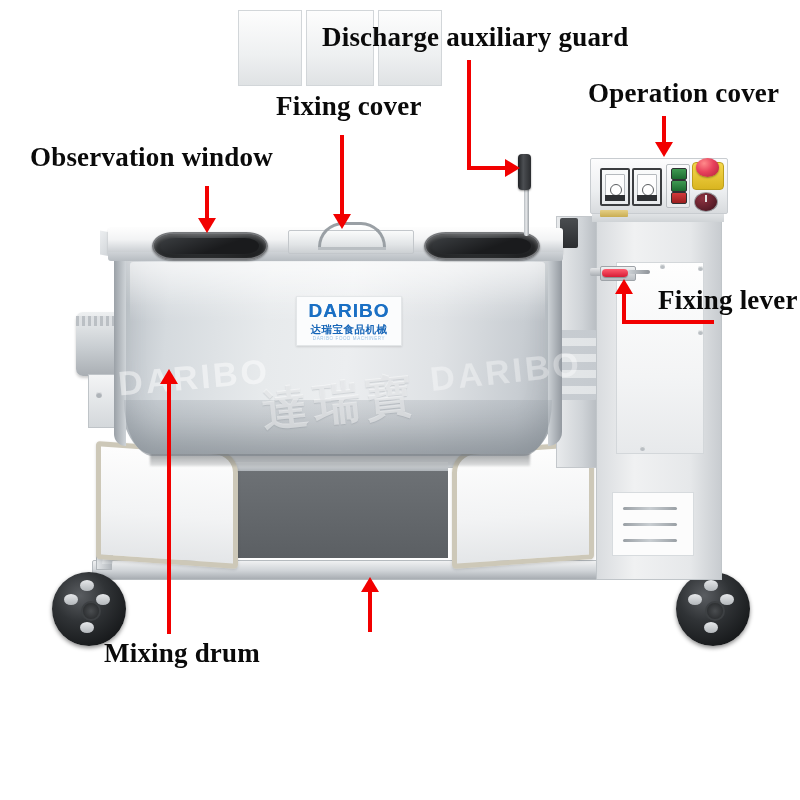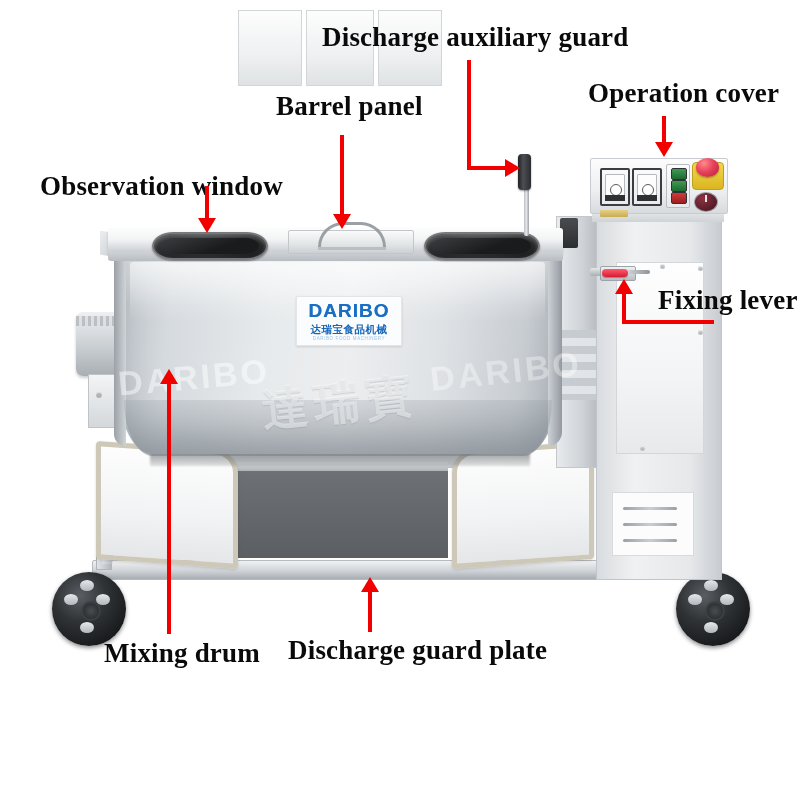--- a/index.html
+++ b/index.html
@@ -341,27 +341,27 @@
     <div class="estop-cap"></div>
     <div class="knob"></div>
     <div class="panel-plate"></div>
 
     <div class="clamp-stud"></div>
     <div class="clamp-body"></div>
     <div class="clamp-handle"></div>
     <div class="clamp-rod"></div>
   </div>
 
-  <div class="lbl" style="left:40px;top:142px;font-size:27px;margin-top:29px;">Observation window</div>
+  <div class="lbl" style="left:30px;top:142px;font-size:27px;">Observation window</div>
   <div class="arrow">
     <div class="ashaft-v" style="left:205px;top:186px;height:34px;"></div>
     <div class="ahead-d" style="left:198px;top:218px;"></div>
   </div>
 
-  <div class="lbl" style="left:276px;top:91px;font-size:27px;">Barrel panel</div>
+  <div class="lbl" style="left:276px;top:91px;font-size:27px;">Fixing cover</div>
   <div class="arrow">
     <div class="ashaft-v" style="left:340px;top:135px;height:82px;"></div>
     <div class="ahead-d" style="left:333px;top:214px;"></div>
   </div>
 
   <div class="lbl" style="left:322px;top:22px;font-size:27px;">Discharge auxiliary guard</div>
   <div class="arrow">
     <div class="ashaft-v" style="left:467px;top:60px;height:110px;"></div>
     <div class="ashaft-h" style="left:467px;top:166px;width:40px;"></div>
     <div class="ahead-r" style="left:505px;top:159px;"></div>
@@ -379,19 +379,18 @@
     <div class="ashaft-v" style="left:622px;top:292px;height:32px;"></div>
     <div class="ahead-u" style="left:615px;top:279px;"></div>
   </div>
 
   <div class="lbl" style="left:104px;top:638px;font-size:27px;">Mixing drum</div>
   <div class="arrow">
     <div class="ashaft-v" style="left:167px;top:382px;height:252px;"></div>
     <div class="ahead-u" style="left:160px;top:369px;"></div>
   </div>
 
-  <div class="lbl" style="left:288px;top:635px;font-size:27px;">Discharge guard plate</div>
   <div class="arrow">
     <div class="ashaft-v" style="left:368px;top:590px;height:42px;"></div>
     <div class="ahead-u" style="left:361px;top:577px;"></div>
   </div>
 
 </div>
 
 </body></html>

